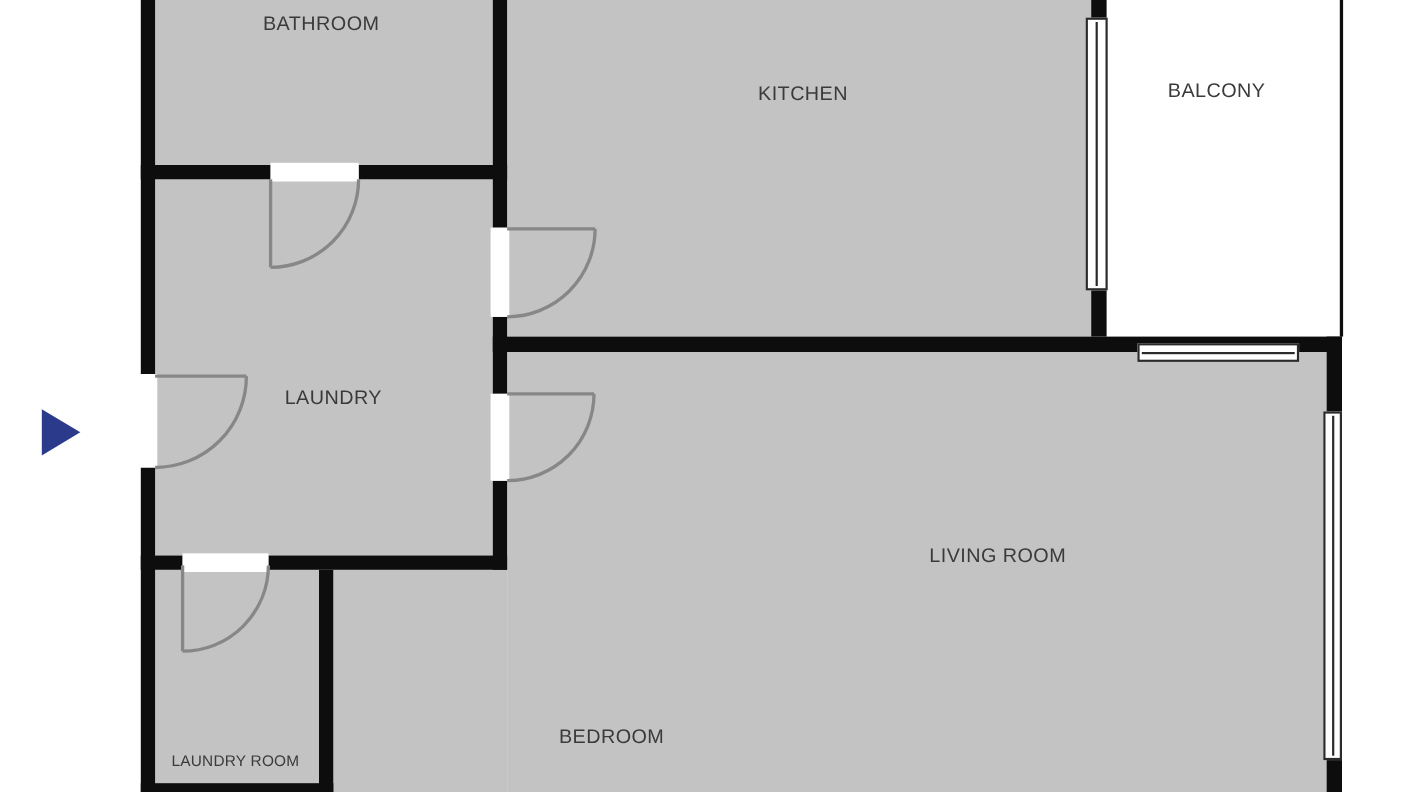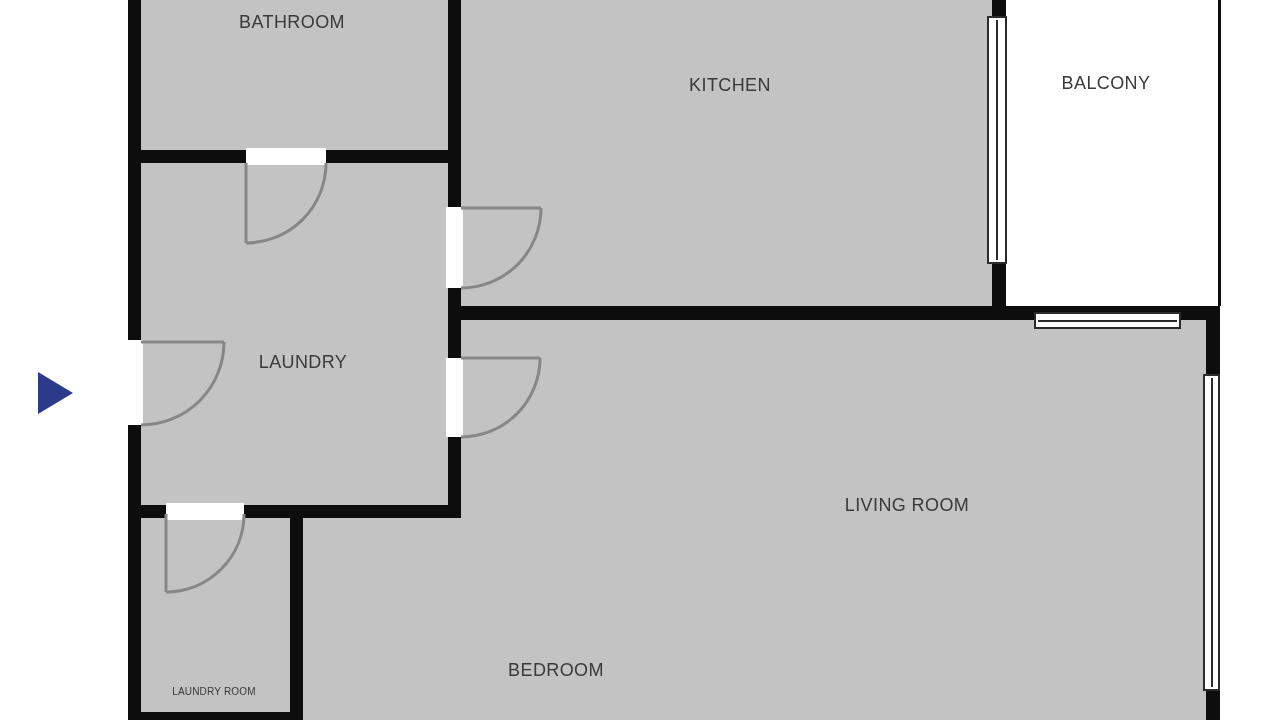--- a/index.html
+++ b/index.html
@@ -17,21 +17,21 @@
     background:var(--window-border,#2b2b2b);}
   .pane-h{position:absolute;top:50%;left:2px;right:2px;height:2px;margin-top:-1px;
     background:var(--window-border,#2b2b2b);}
   .thinline{position:absolute;background:var(--wall,#0d0d0d);z-index:2;}
   svg.overlay{position:absolute;left:0;top:0;width:1280px;height:720px;z-index:5;}
   svg.overlay path{fill:none;stroke:var(--door-arc,#878787);stroke-width:3;}
   svg.overlay polygon{fill:var(--arrow,#2c3a8c);stroke:none;}
   .label{position:absolute;transform:translate(-50%,-50%);z-index:6;
     color:var(--label-text,#3a3a3a);font-weight:normal;font-size:18px;
     letter-spacing:0.4px;white-space:nowrap;}
-  .label.small{font-size:10px;letter-spacing:0.2px;}
+  .label.small{font-size:14px;letter-spacing:0.2px;}
 </style>
 </head>
 <body>
 
 <div id="plan">
 
   <div class="room" style="left:141px;top:0;width:307px;height:150px;"></div>
   <div class="room" style="left:461px;top:0;width:531px;height:306px;"></div>
   <div class="room" style="left:141px;top:163px;width:307px;height:342px;"></div>
   <div class="room" style="left:141px;top:518px;width:149px;height:202px;"></div>

